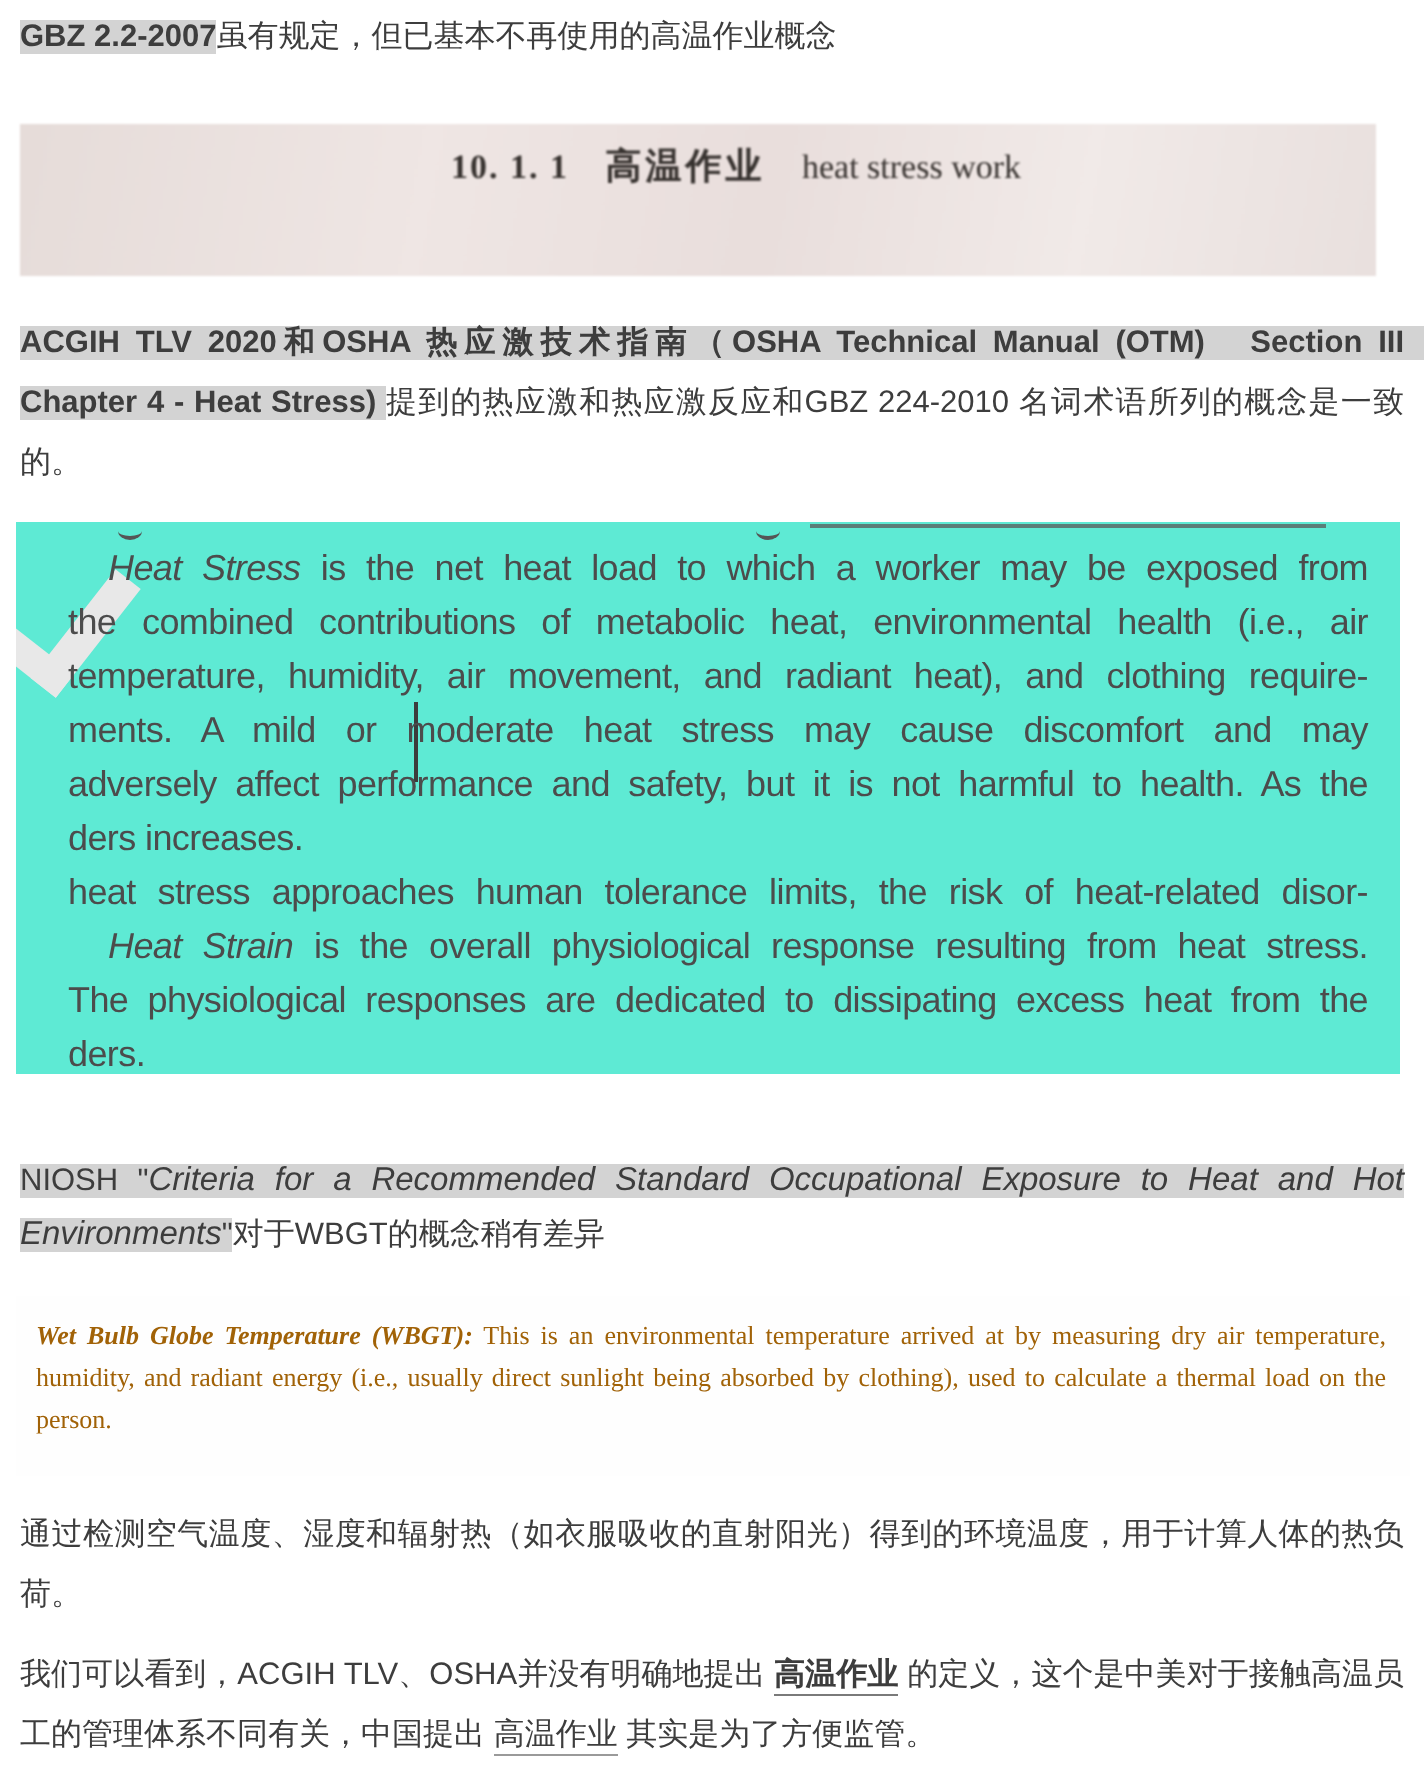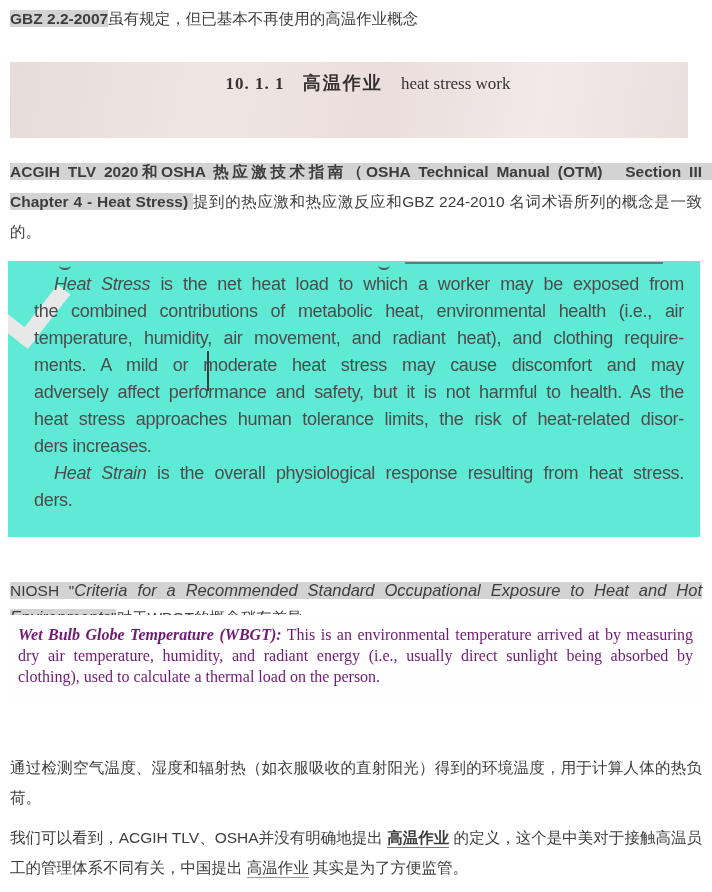--- a/index.html
+++ b/index.html
@@ -55,25 +55,25 @@
     transform:rotate(38deg);
   }
   .art-curve{position:absolute;width:12px;height:7px;border-bottom:2px solid #555;border-radius:50%;}
   .art-line{position:absolute;height:2px;background:#5a5a5a;opacity:.75;}
   .art-cursor{position:absolute;width:1.5px;background:#3c3c3c;}
   
   #niosh{top:577px;line-height:27px;}
   #niosh .ttl{font-style:italic;font-size:16.5px;}
   
   #wbgt{
-    left:8px;top:615px;width:697px;height:90px;
+    left:8px;top:648px;width:697px;height:90px;
     background:#fefefe;
     font-family:"Liberation Serif","DejaVu Serif",serif;
-    font-size:16px;line-height:21px;text-align:justify;
-    color:#701a75;padding:9px 12px 0 10px;box-sizing:border-box;
+    font-size:13px;line-height:21px;text-align:justify;
+    color:#a16207;padding:9px 12px 0 10px;box-sizing:border-box;
     filter:blur(0.2px);
   }
   #wbgt .lead{font-weight:bold;font-style:italic;}
   
   #p7{top:753px;}
   #p8{top:823px;}
   .term1{font-weight:bold;border-bottom:1px solid #7a7a7a;padding-bottom:1px;}
   .term2{border-bottom:1px solid #9a9a9a;padding-bottom:1px;}
 </style>
 </head>
@@ -100,23 +100,24 @@
   <div class="art-curve" style="left:51px;top:0px;"></div>
   <div class="art-curve" style="left:370px;top:0px;"></div>
   <div class="art-line" style="left:397px;top:1px;width:258px;"></div>
   <div class="art-cursor" style="left:199px;top:90px;height:40px;"></div>
   <div class="txt">
     <div class="s2line ind j"><i class="it">Heat Stress</i><span> is the net heat load to which a worker may be exposed from</span></div>
     <div class="s2line j">the combined contributions of metabolic heat, environmental health (i.e., air</div>
     <div class="s2line j">temperature, humidity, air movement, and radiant heat), and clothing require-</div>
     <div class="s2line j">ments. A mild or moderate heat stress may cause discomfort and may</div>
     <div class="s2line j">adversely affect performance and safety, but it is not harmful to health. As the</div>
+    <div class="s2line">ders increases.</div>
     <div class="s2line j">heat stress approaches human tolerance limits, the risk of heat-related disor-</div>
-    <div class="s2line">ders increases.</div>
     <div class="s2line ind j"><i class="it">Heat Strain</i><span> is the overall physiological response resulting from heat stress.</span></div>
+    <div class="s2line j">The physiological responses are dedicated to dissipating excess heat from the</div>
     <div class="s2line">ders.</div>
   </div>
 </div>
 
 <div id="niosh" class="abs para">
   <span class="hl"><span>NIOSH "</span><span class="ttl">Criteria for a Recommended Standard Occupational Exposure to Heat and Hot Environments</span><span>"</span></span><span>对于WBGT的概念稍有差异</span>
 </div>
 
 <div id="wbgt" class="abs">
   <span class="lead">Wet Bulb Globe Temperature (WBGT):</span><span> This is an environmental temperature arrived at by measuring dry air temperature, humidity, and radiant energy (i.e., usually direct sunlight being absorbed by clothing), used to calculate a thermal load on the person.</span>

